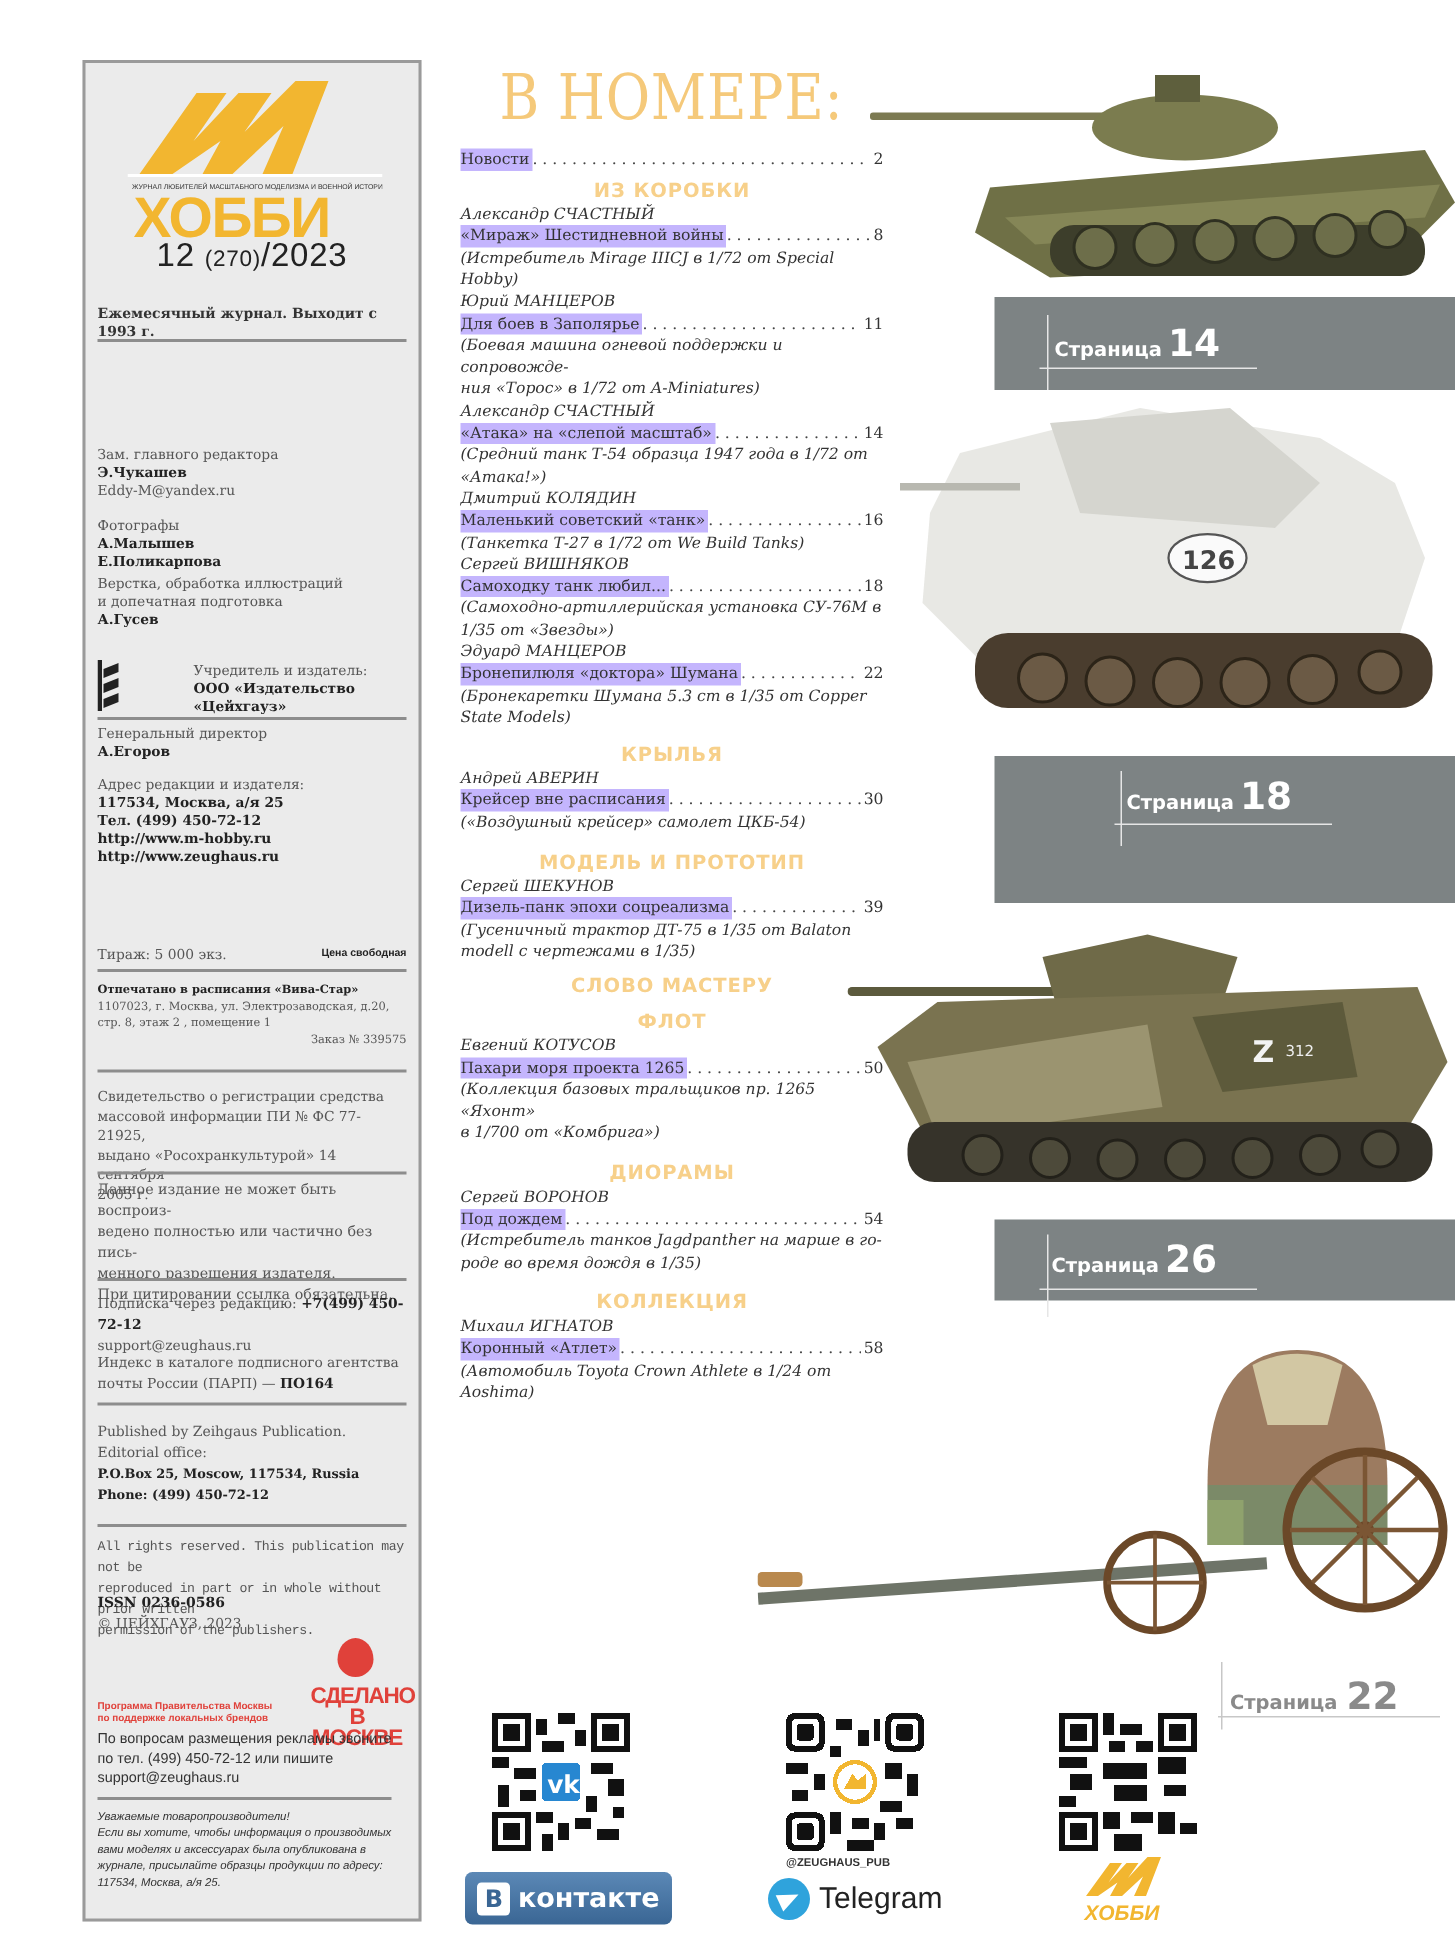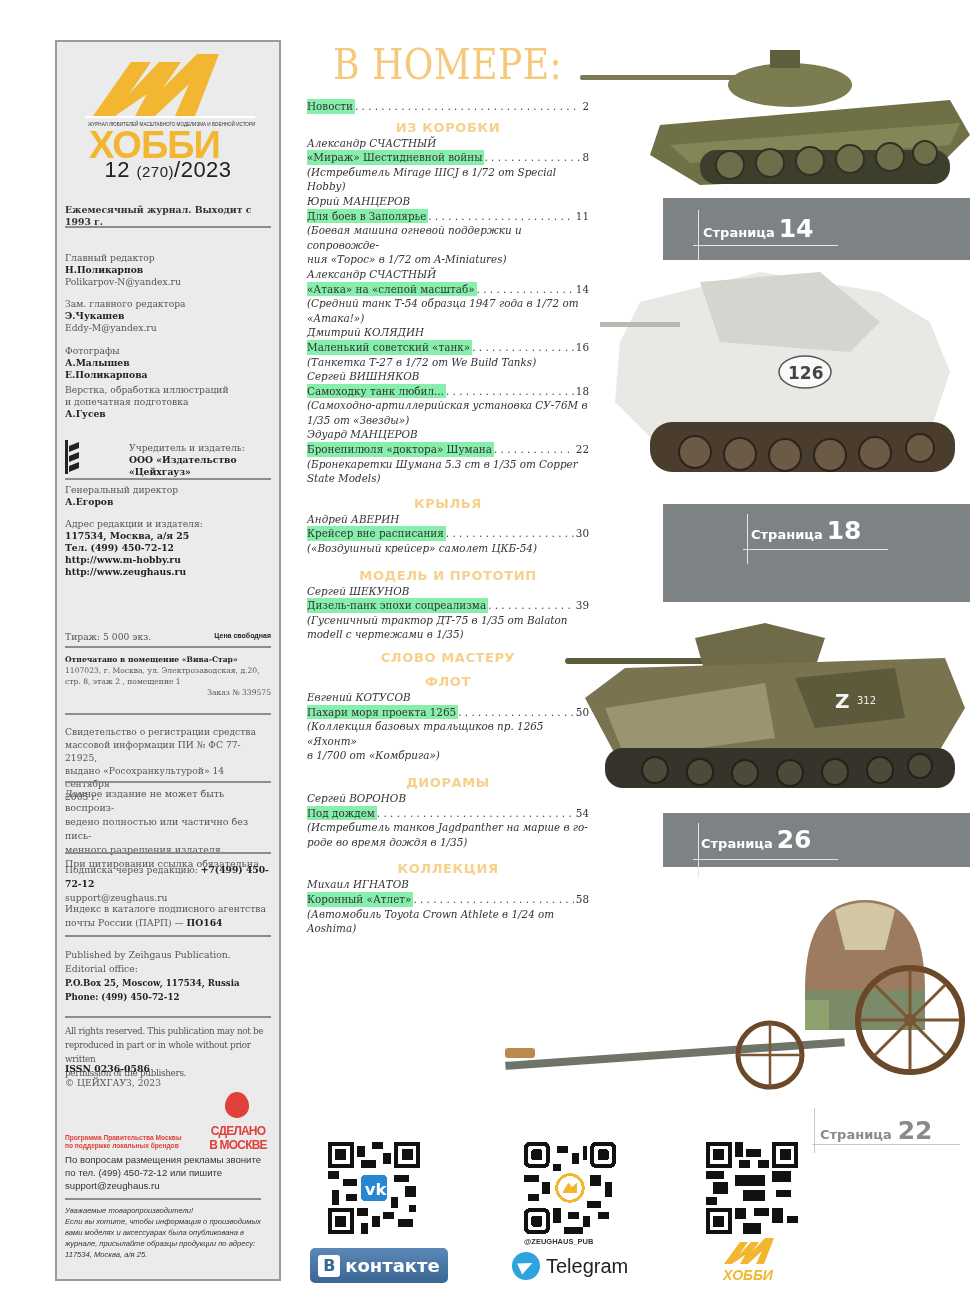--- a/index.html
+++ b/index.html
@@ -26,38 +26,38 @@
   .blk b { color: #222; display: block; }
   .blk .lbl { display: block; }
   .pub-icon { position: absolute; left: 0; top: 2px; width: 16px; height: 34px; }
   .pub-text { position: absolute; left: 28px; top: 4px; margin-left: 36px; }
   .imprint .price { position: absolute; right: 8px; top: 588px; font-family: "Liberation Sans", sans-serif; font-weight: bold; font-size: 7px; color: #222; }
   .tiny { font-size: 7.6px; line-height: 11px; }
   .tiny b { display: block; color: #222; }
   .right-align { text-align: right; }
   .en { font-size: 9.3px; }
   .en b { font-size: 8.6px; }
-  .rights { letter-spacing: -0.3px; font-size: 8.8px; line-height: 14px; }
+  .rights { letter-spacing: -0.3px; font-size: 8.8px; line-height: 14px; font-family: Liberation Mono, monospace; }
   .issn { font-weight: bold; color: #222; font-size: 9.3px; }
   .program { font-family: "Liberation Sans", sans-serif; font-weight: bold; color: #e0413a; font-size: 6.6px; line-height: 8px; }
   .moscow-logo { position: absolute; left: 152px; top: 1050px; width: 62px; height: 72px; }
   .moscow-logo .balloon { position: absolute; left: 18px; top: 0; width: 24px; height: 26px; background: #e0413a; border-radius: 50% 50% 50% 50% / 55% 55% 45% 45%; }
-  .moscow-logo .mtxt { position: absolute; left: 0; top: 32px; width: 62px; text-align: center; font-family: "Liberation Sans", sans-serif; font-weight: bold; color: #e0413a; font-size: 12px; line-height: 14px; letter-spacing: -0.8px; }
+  .moscow-logo .mtxt { position: absolute; left: 0; top: 32px; width: 62px; text-align: center; font-family: "Liberation Sans", sans-serif; font-weight: bold; color: #e0413a; font-size: 15px; line-height: 14px; letter-spacing: -0.8px; }
   .adtext { font-family: "Liberation Sans", sans-serif; font-size: 9.6px; line-height: 13px; color: #333; }
   .note { font-family: "Liberation Sans", sans-serif; font-style: italic; font-size: 7.6px; line-height: 11px; color: #333; }
 
   
   .heading {
     position: absolute; left: 333px; top: 40px;
     font-family: "DejaVu Serif", serif; font-size: 42px; color: #f5c97a; letter-spacing: 0.5px; font-weight: normal;
     transform: scaleX(0.86); transform-origin: left top;
   }
   .toc { position: absolute; left: 307px; top: 99px; width: 282px; font-size: 10.4px; line-height: 14.6px; color: #333; }
   .toc-line { position: relative; display: flex; align-items: baseline; white-space: nowrap; }
-  .toc-line .t { flex: 0 0 auto; background: #86efac; padding-right: 2px; }
+  .toc-line .t { flex: 0 0 auto; background: #c4b5fd; padding-right: 2px; }
   .toc-line .dots { flex: 1 1 auto; overflow: hidden; color: #444; letter-spacing: 1.6px; }
   .toc-line .dots::before { content: ". . . . . . . . . . . . . . . . . . . . . . . . . . . . . . . . . . . . . . . . . . . . . . . . . . . . . . . . . . . . . . . . . . . . . . . . . . . . . . . . . . . ."; letter-spacing: 0; }
   .toc-line .p { flex: 0 0 auto; padding-left: 2px; }
   .section {
     text-align: center; font-family: "DejaVu Sans", sans-serif; font-weight: bold; color: #f7d08a;
     font-size: 13px; letter-spacing: 0.6px; margin-top: 10px; line-height: 16px;
   }
   .author { font-style: italic; }
   .desc { font-style: italic; color: #333; }
 
@@ -105,25 +105,20 @@
     </svg>
   </div>
 
   <div class="issue">
     <span>12</span>
     <span class="small">(270)</span><span>/2023</span>
   </div>
   <div class="tagline">Ежемесячный журнал. Выходит с 1993 г.</div>
   <div class="hr" style="top:184px"></div>
 
-  <div class="blk" style="top:210px">
-    <span class="lbl">Главный редактор</span>
-    <b>Н.Поликарпов</b>
-    <span class="lbl">Polikarpov-N@yandex.ru</span>
-  </div>
   <div class="blk" style="top:256px">
     <span class="lbl">Зам. главного редактора</span>
     <b>Э.Чукашев</b>
     <span class="lbl">Eddy-M@yandex.ru</span>
   </div>
   <div class="blk" style="top:303px">
     <span class="lbl">Фотографы</span>
     <b>А.Малышев</b>
     <b>Е.Поликарпова</b>
   </div>
@@ -156,21 +151,21 @@
     <b>Тел. (499) 450-72-12</b>
     <b>http://www.m-hobby.ru</b>
     <b>http://www.zeughaus.ru</b>
   </div>
 
   <div class="blk" style="top:589px">Тираж: 5 000 экз.</div>
   <div class="price">Цена свободная</div>
   <div class="hr" style="top:604px"></div>
 
   <div class="blk tiny" style="top:612px">
-    <b>Отпечатано в помещение «Вива-Стар»</b>
+    <b>Отпечатано в расписания «Вива-Стар»</b>
     <span class="lbl">1107023, г. Москва, ул. Электрозаводская, д.20,</span>
     <span class="lbl">стр. 8, этаж 2 , помещение 1</span>
     <span class="lbl right-align">Заказ № 339575</span>
   </div>
   <div class="hr" style="top:671px"></div>
 
   <div class="blk" style="top:683px; line-height:13px">
     <span class="lbl">Свидетельство о регистрации средства</span>
     <span class="lbl">массовой информации ПИ № ФС 77-21925,</span>
     <span class="lbl">выдано «Росохранкультурой» 14 сентября</span>

